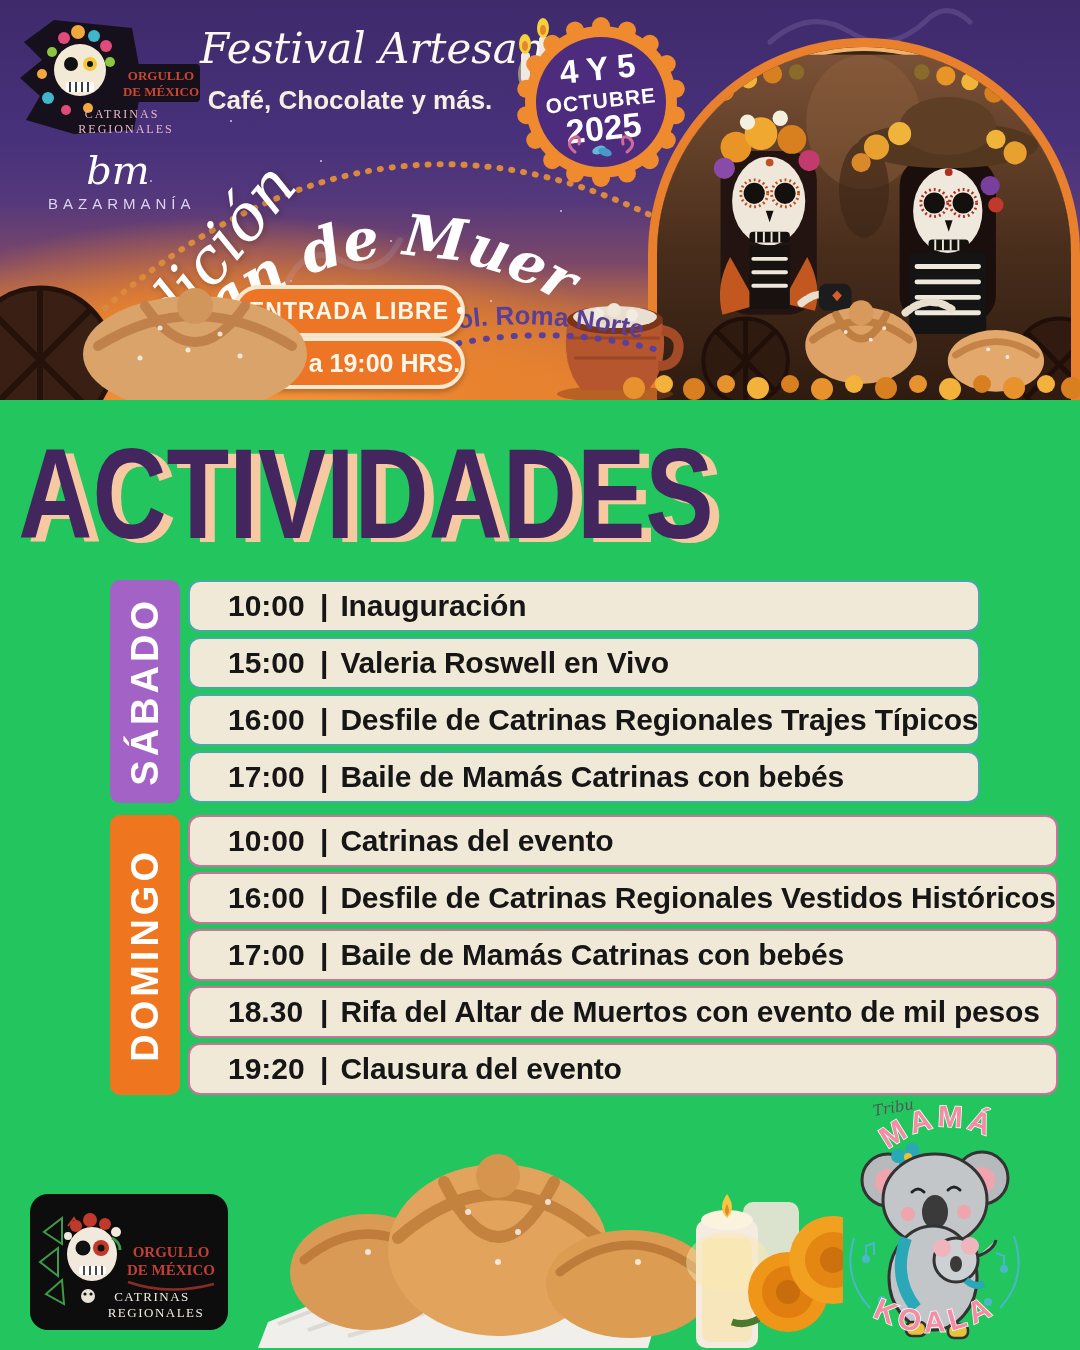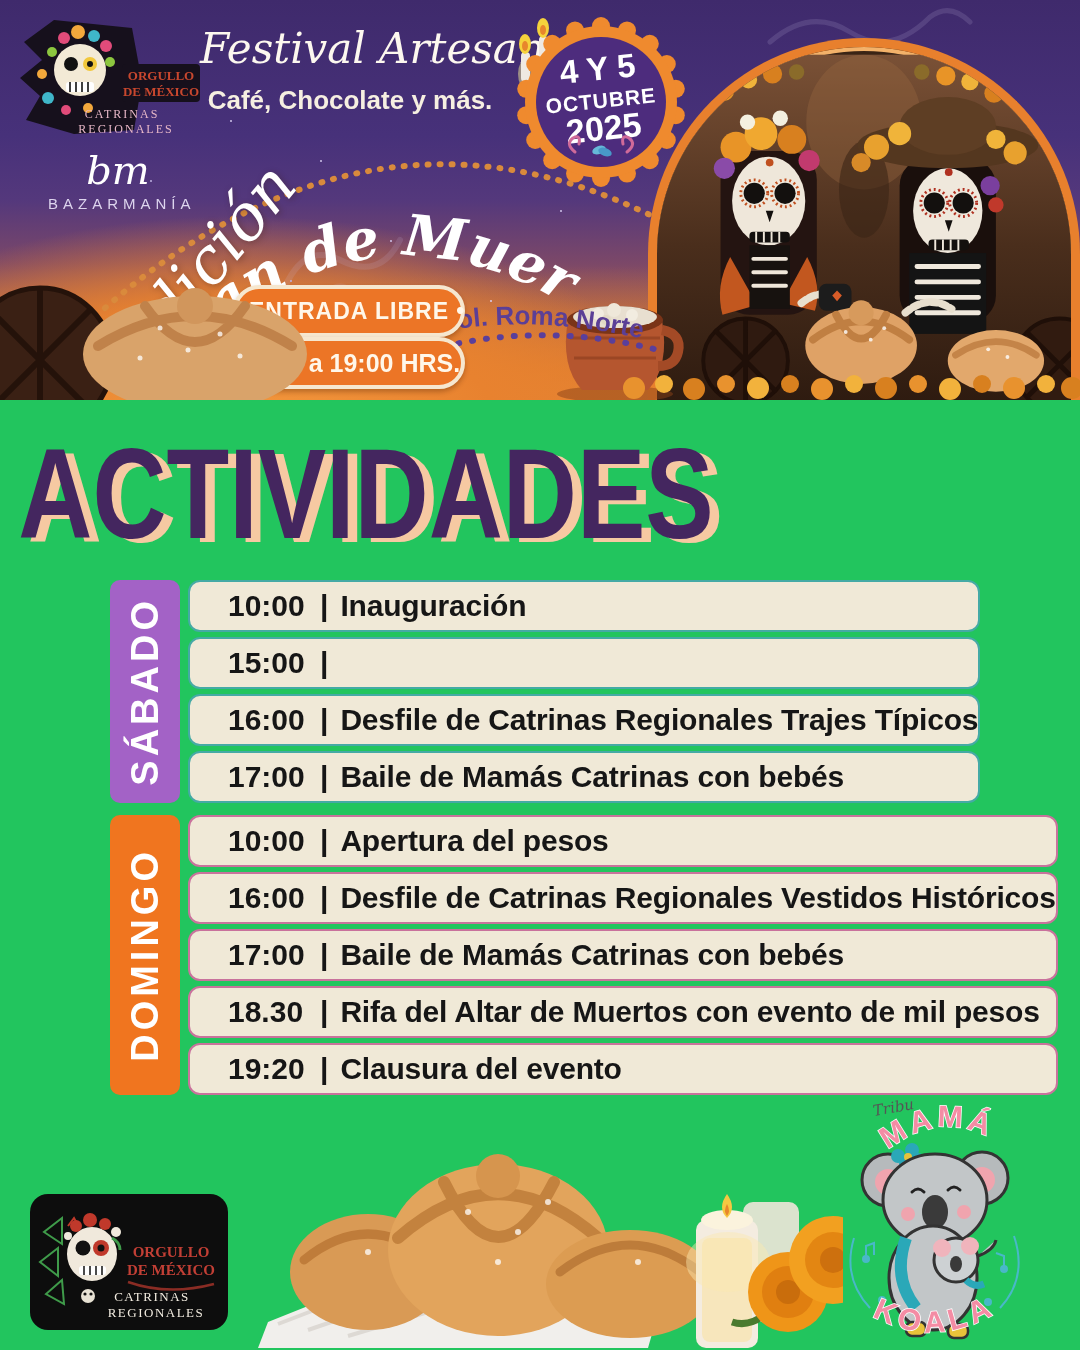--- a/index.html
+++ b/index.html
@@ -362,20 +362,21 @@
       </div>
       <div class="rows">
         <div class="row">
           <span class="time">10:00</span>
           <span class="sep">|</span>
           <span class="title">Inauguración</span>
         </div>
         <div class="row">
           <span class="time">15:00</span>
           <span class="sep">|</span>
+          <span class="title">Valeria Roswell en Vivo</span>
         </div>
         <div class="row">
           <span class="time">16:00</span>
           <span class="sep">|</span>
           <span class="title">Desfile de Catrinas Regionales Trajes Típicos</span>
         </div>
         <div class="row">
           <span class="time">17:00</span>
           <span class="sep">|</span>
           <span class="title">Baile de Mamás Catrinas con bebés</span>
@@ -384,21 +385,21 @@
     </div>
 
     <div class="day-block day-sun">
       <div class="day-bar">
         <span class="day-label">DOMINGO</span>
       </div>
       <div class="rows">
         <div class="row">
           <span class="time">10:00</span>
           <span class="sep">|</span>
-          <span class="title">Apertura del pesos</span>
+          <span class="title">Catrinas del evento</span>
         </div>
         <div class="row">
           <span class="time">16:00</span>
           <span class="sep">|</span>
           <span class="title">Desfile de Catrinas Regionales Vestidos Históricos</span>
         </div>
         <div class="row">
           <span class="time">17:00</span>
           <span class="sep">|</span>
           <span class="title">Baile de Mamás Catrinas con bebés</span>

